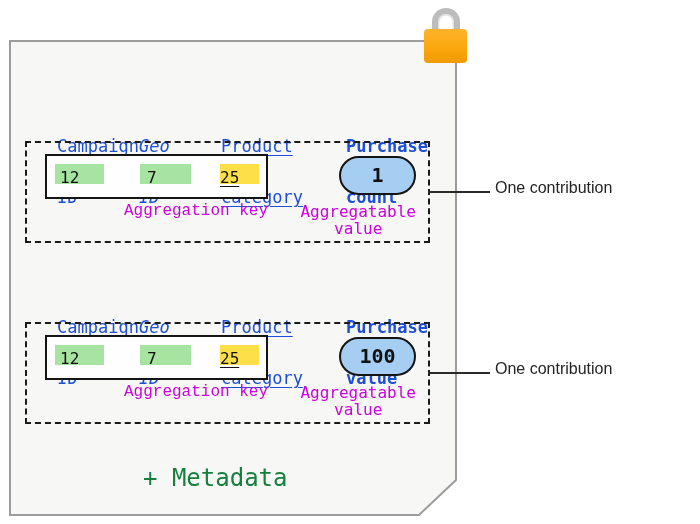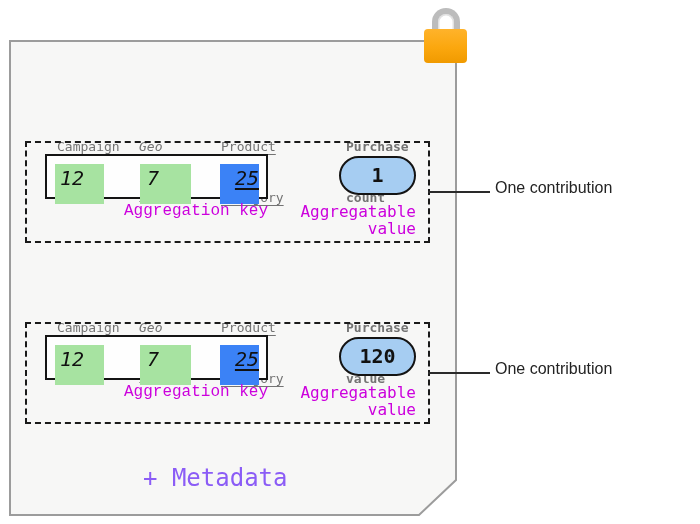--- a/index.html
+++ b/index.html
@@ -17,60 +17,60 @@
     border:6px solid #bcbcbc; border-bottom:none; border-radius:14px 14px 0 0;
     box-sizing:border-box; box-shadow:inset 0 0 0 1.5px #e2e2e2; }
   .lock-body { position:absolute; left:424px; top:29px; width:43px; height:34px;
     border-radius:4px; background:linear-gradient(#ffb32b 0%, #fba70e 55%, #f09a00 100%); }
 
   
   .block { position:absolute; left:0; width:700px; height:182px; z-index:1; }
   .b1 { top:104px; }
   .b2 { top:285px; }
 
-  .col-header { position:absolute; top:0; font-size:13px; line-height:17px;
-    color:#737373; white-space:pre; }
+  .col-header { position:absolute; top:0; font-size:17px; line-height:17px;
+    color:#1d4ed8; white-space:pre; }
   .col-header span { display:block; }
   .ch1 { left:57px; }
   .ch2 { left:139px;font-style:italic; }
   .ch3 { left:221px; }
   .ch3 span { text-decoration:underline; text-underline-offset:3px; }
   .ch4 { left:346px; font-weight:bold; }
 
   .dashed-box { position:absolute; left:25px; top:37px; width:401px; height:98px;
     border:2px dashed #1a1a1a; }
 
   .key-box { position:absolute; left:45px; top:50px; width:219px; height:41px;
     border:2px solid #141414; background:#fefefe; }
-  .cell { position:absolute; top:8px; height:40px; font-size:20px; line-height:28px;
-    color:#111;font-style:italic; }
+  .cell { position:absolute; top:8px; height:20px; font-size:16px; line-height:28px;
+    color:#111; }
   .cell1 { left:8px;  width:44px; padding-left:5px; background:#a7e3a1; }
   .cell2 { left:93px; width:44px; padding-left:7px; background:#a7e3a1; }
-  .cell3 { left:173px; width:39px; text-align:right; background:#3b82f6;
+  .cell3 { left:173px; width:39px; text-align:left; background:#fde047;
     text-decoration:underline; text-underline-offset:3px; }
 
   .agg-key-label { position:absolute; right:432px; top:99px; font-size:16px;
     line-height:17px; color:#cc00dd;font-family:Liberation Mono, monospace; }
 
   .pill { position:absolute; left:339px; top:52px; width:73px; height:35px;
     border:2px solid #141414; border-radius:20px; background:#a6cdf2;
     font-size:20px; line-height:35px; font-weight:bold; text-align:center; color:#111; }
 
   .agg-val-label { position:absolute; right:284px; top:99px; font-size:16px;
-    line-height:17px; color:#cc00dd; text-align:right; }
+    line-height:17px; color:#cc00dd; text-align:center; }
   .agg-val-label span { display:block; }
 
   .connector { position:absolute; left:428px; top:87px; width:62px; height:2px;
     background:#2a2a2a; }
 
   .annotation { position:absolute; left:495px; top:75px; font-size:16px;
     font-family:"Liberation Sans", sans-serif; color:#232323; white-space:nowrap; }
 
   .metadata { position:absolute; left:143px; top:464px; font-size:24px;
-    line-height:28px; color:#8b5cf6; z-index:1; }
+    line-height:28px; color:#15803d; z-index:1; }
 </style>
 </head>
 <body>
 
 <div class="canvas">
 
   <svg class="card-svg" width="700" height="524" viewBox="0 0 700 524">
     <path d="M10,41 L456,41 L456,480 L419,515 L10,515 Z" fill="#f7f7f6" stroke="#9c9c9c" stroke-width="2"></path>
   </svg>
 
@@ -139,21 +139,21 @@
     <div class="dashed-box"></div>
 
     <div class="key-box">
       <div class="cell cell1">12</div>
       <div class="cell cell2">7</div>
       <div class="cell cell3">25</div>
     </div>
 
     <div class="agg-key-label">Aggregation key</div>
 
-    <div class="pill">120</div>
+    <div class="pill">100</div>
 
     <div class="agg-val-label">
       <span>Aggregatable</span>
       <span>value</span>
     </div>
 
     <div class="connector"></div>
     <div class="annotation">One contribution</div>
   </div>
 

